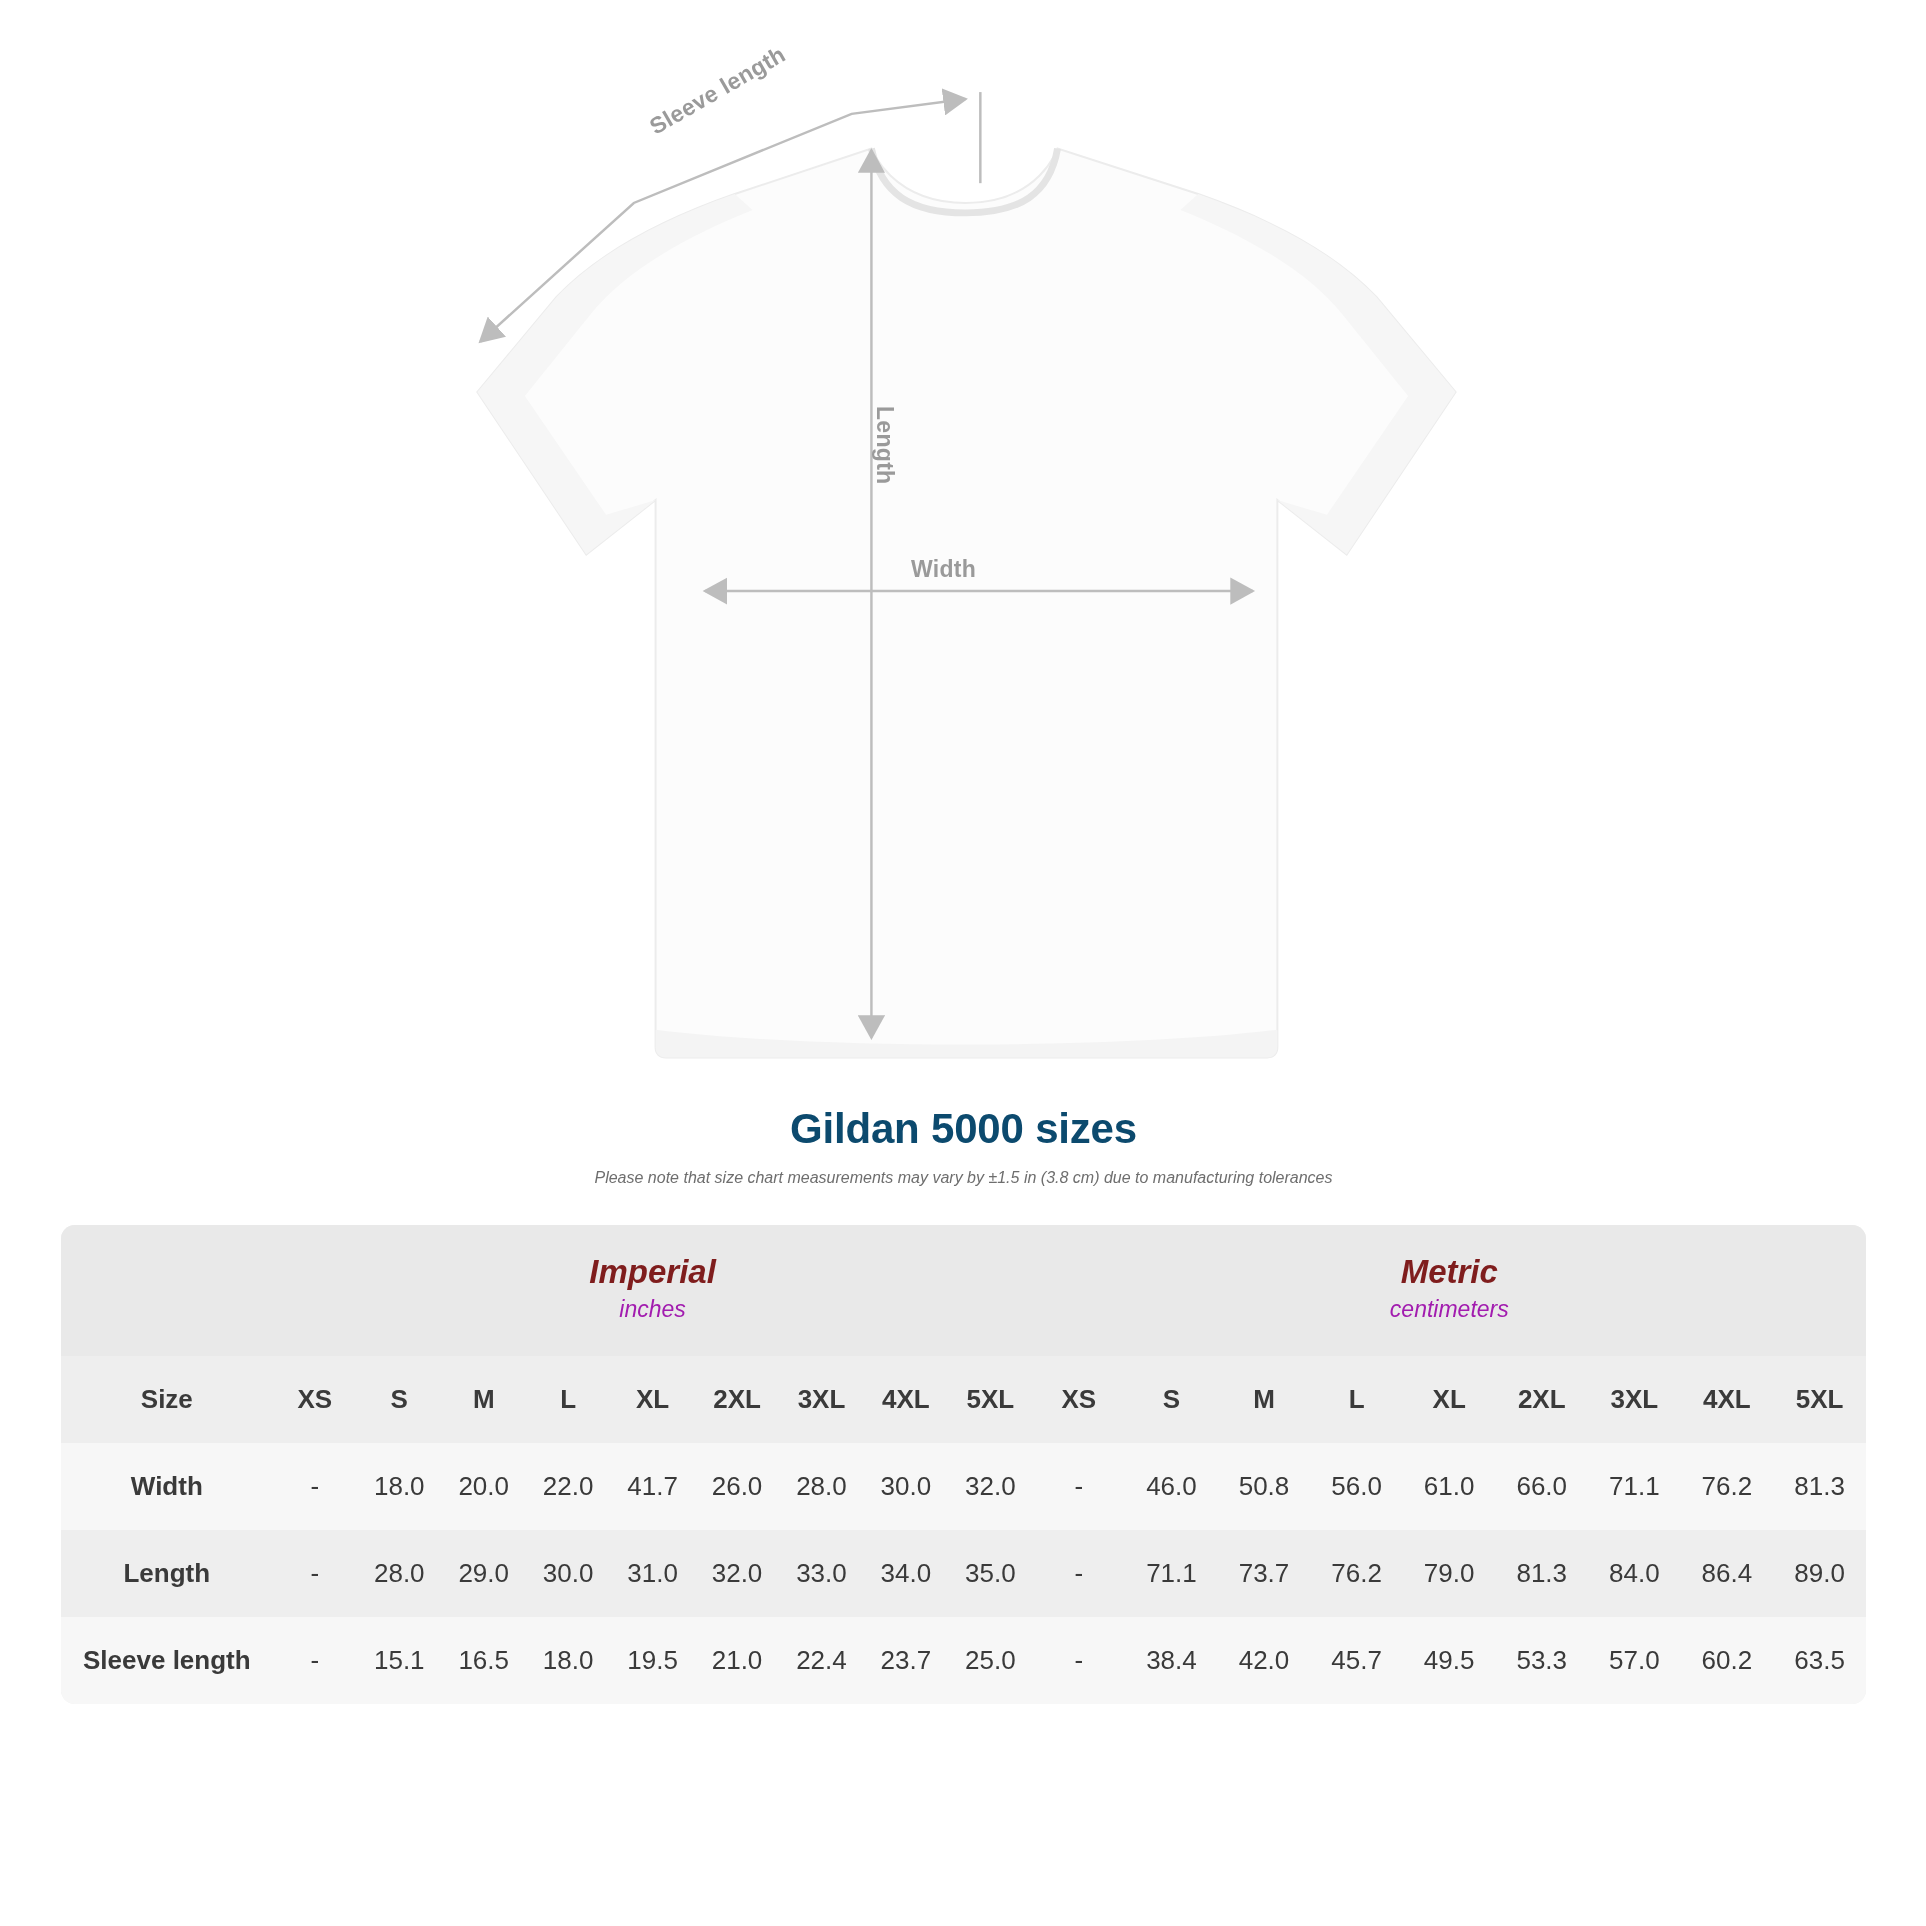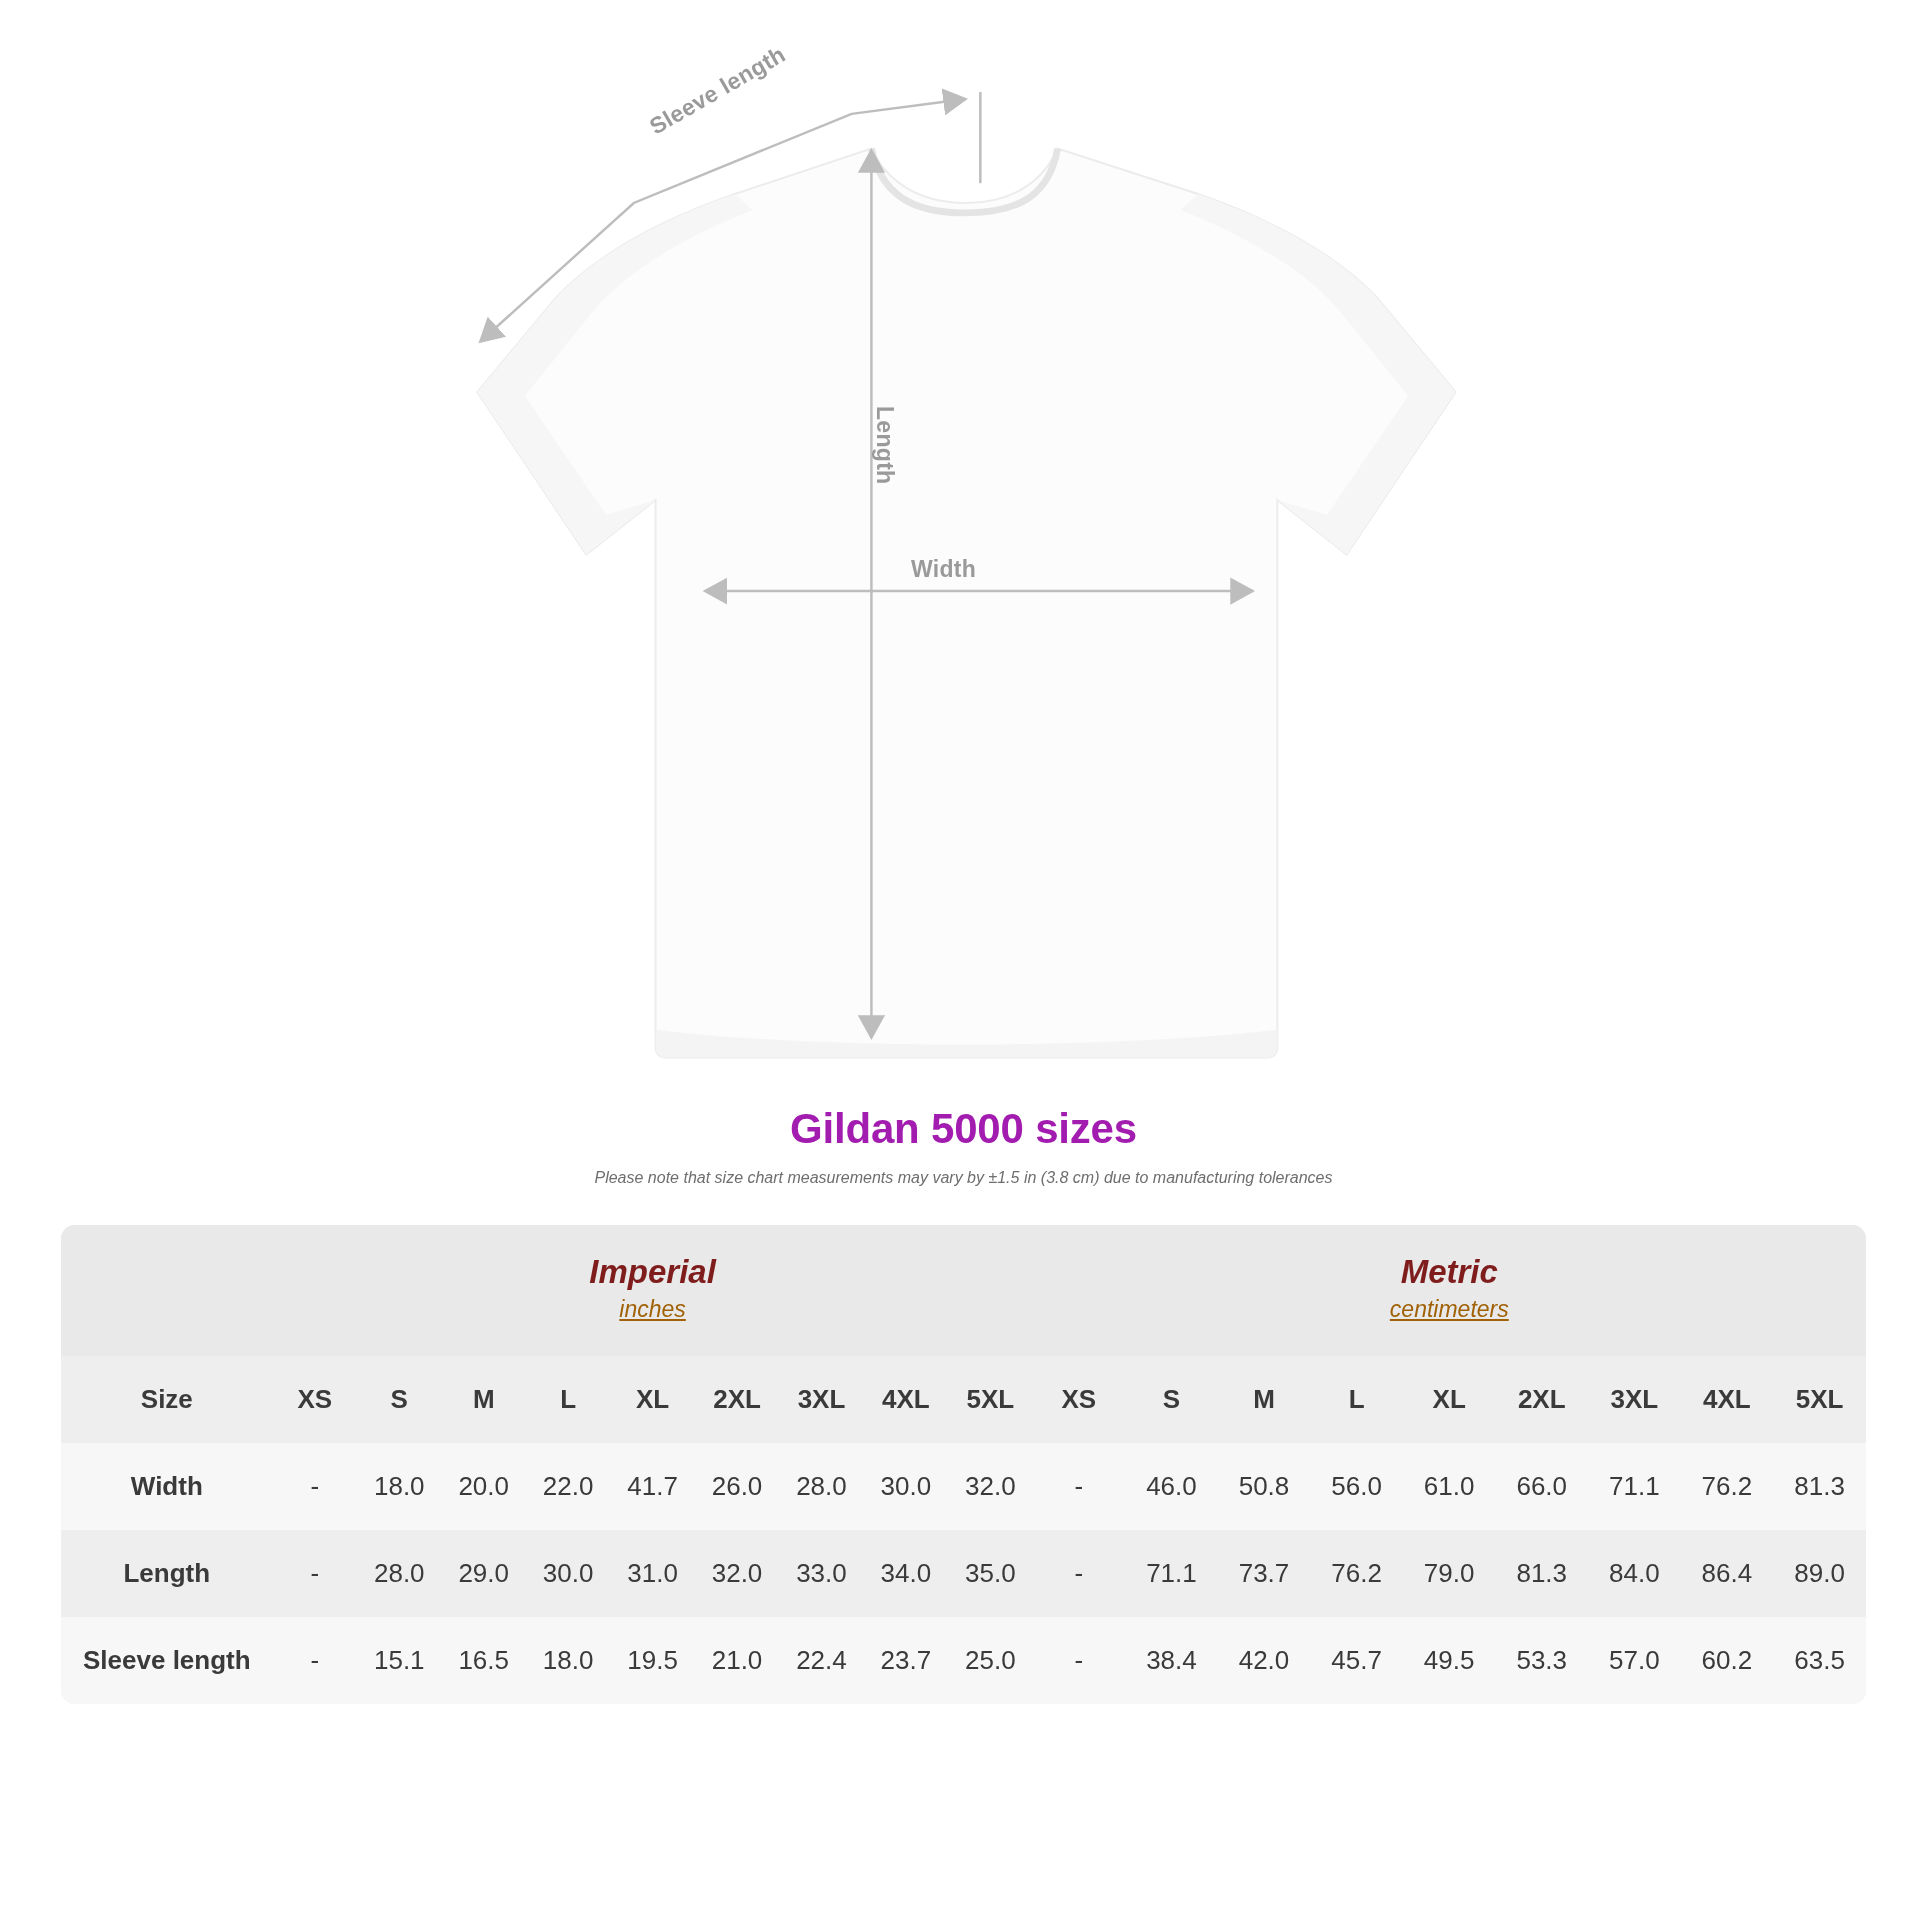--- a/index.html
+++ b/index.html
@@ -60,21 +60,21 @@
   }
 
   
   .title-block {
     text-align: center;
     margin-top: 6px;
   }
   .chart-title {
     font-size: 42px;
     font-weight: bold;
-    color: #a21caf;
+    color: #0c4a6e;
     margin: 0 0 16px 0;
     letter-spacing: -0.2px;
   }
   .chart-note {
     font-size: 16px;
     font-style: italic;
     color: #6e6e6e;
     margin: 0;
   }
 
@@ -105,23 +105,22 @@
   .unit-head .unit-name {
     font-size: 33px;
     font-style: italic;
     font-weight: bold;
     color: #7f1d1d;
     line-height: 1.15;
   }
   .unit-head .unit-sub {
     font-size: 23px;
     font-style: italic;
-    color: #a16207;
+    color: #a21caf;
     line-height: 1.6;
-    text-decoration: underline;
   }
   .row-head {
     background: #eeeeee;
   }
   .row-head td {
     font-weight: bold;
     color: #4a4a4a;
     font-size: 26px;
   }
   .lbl {

